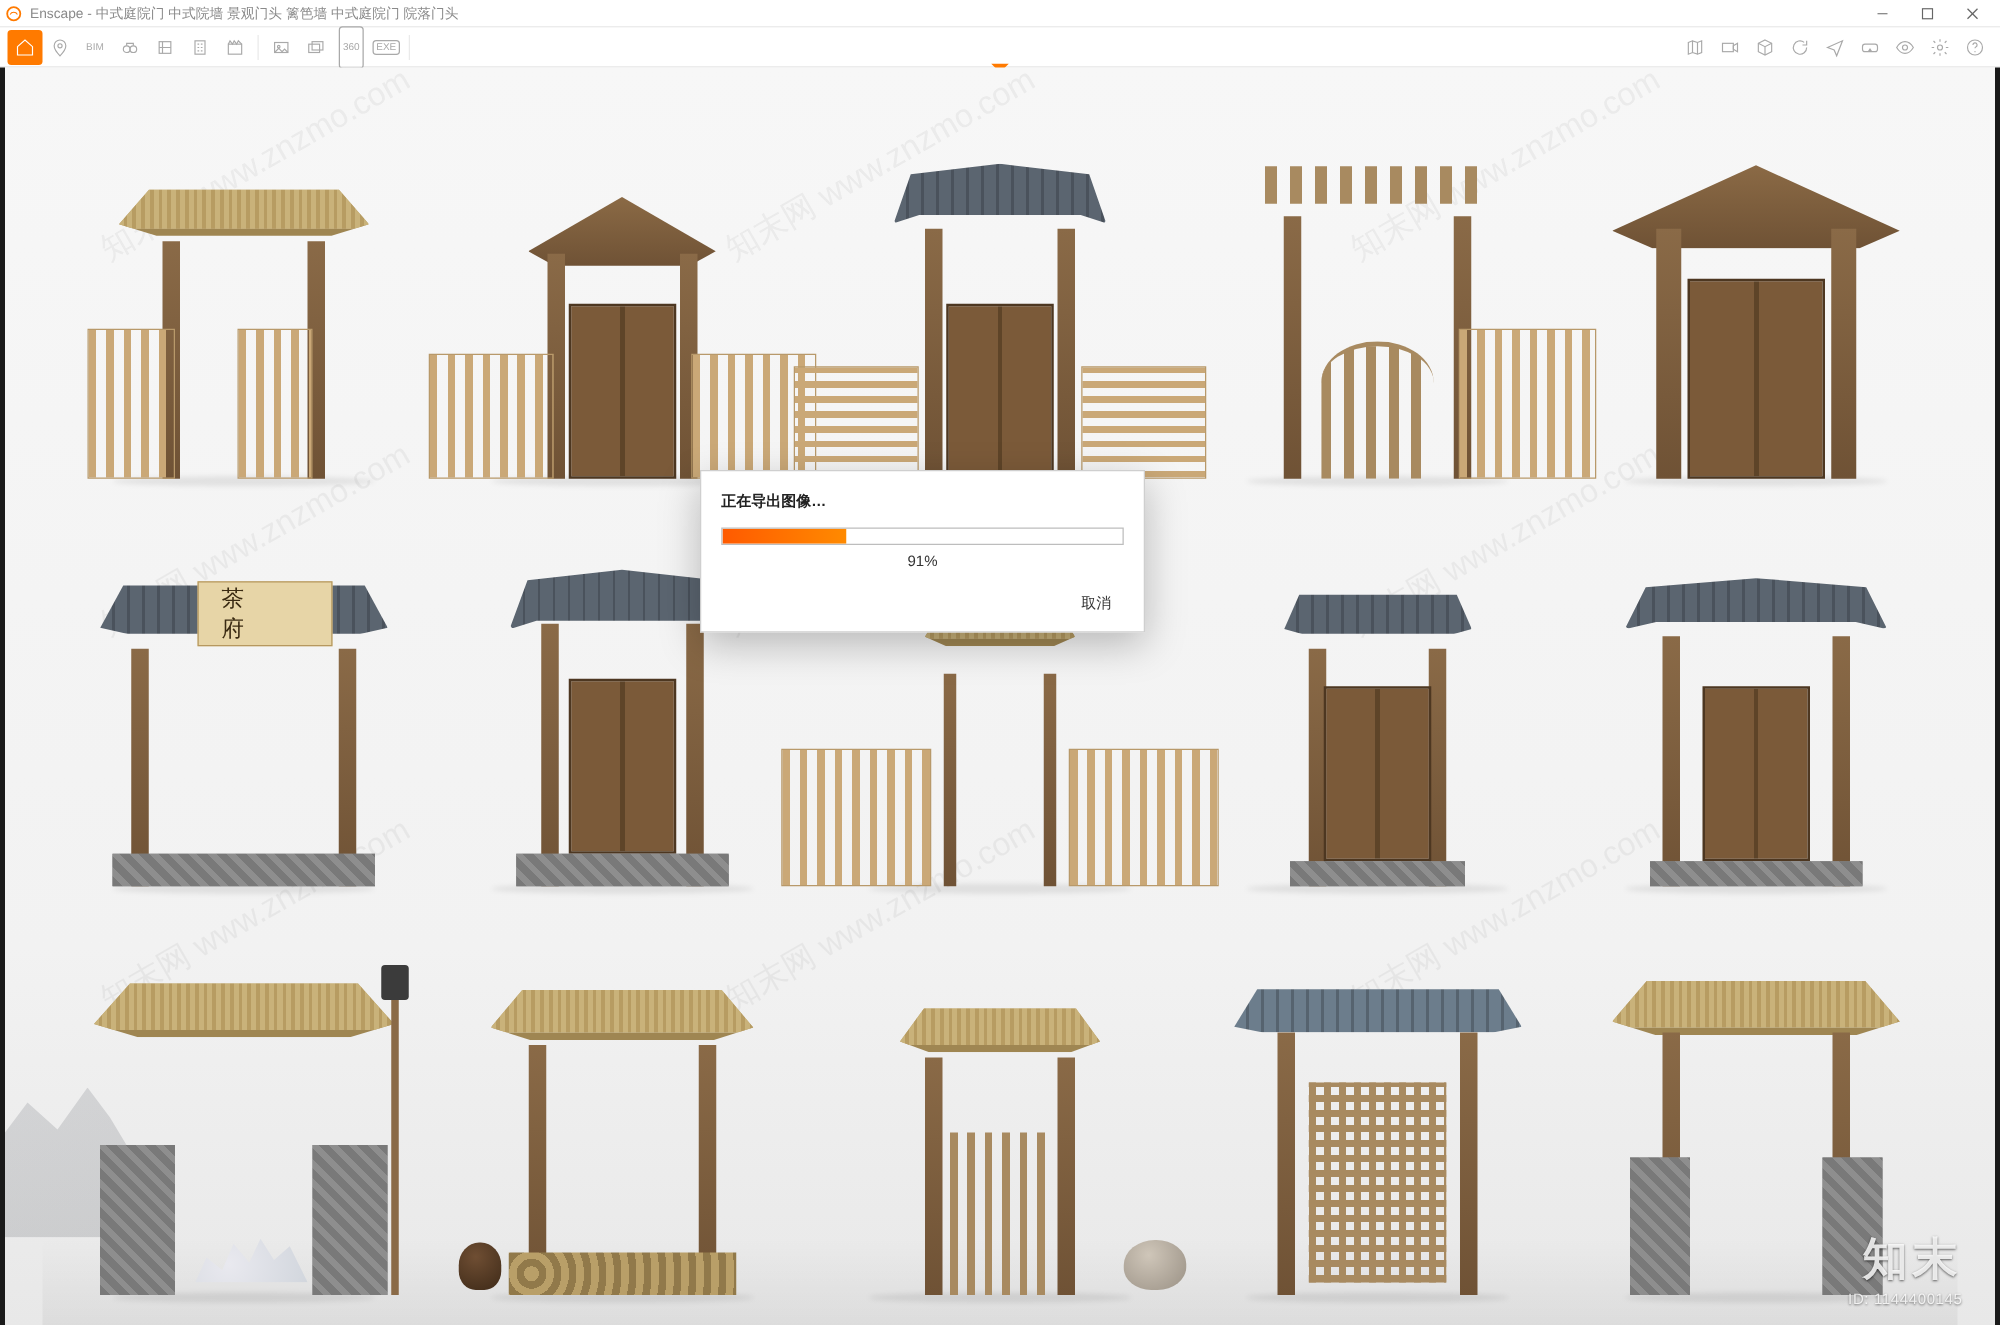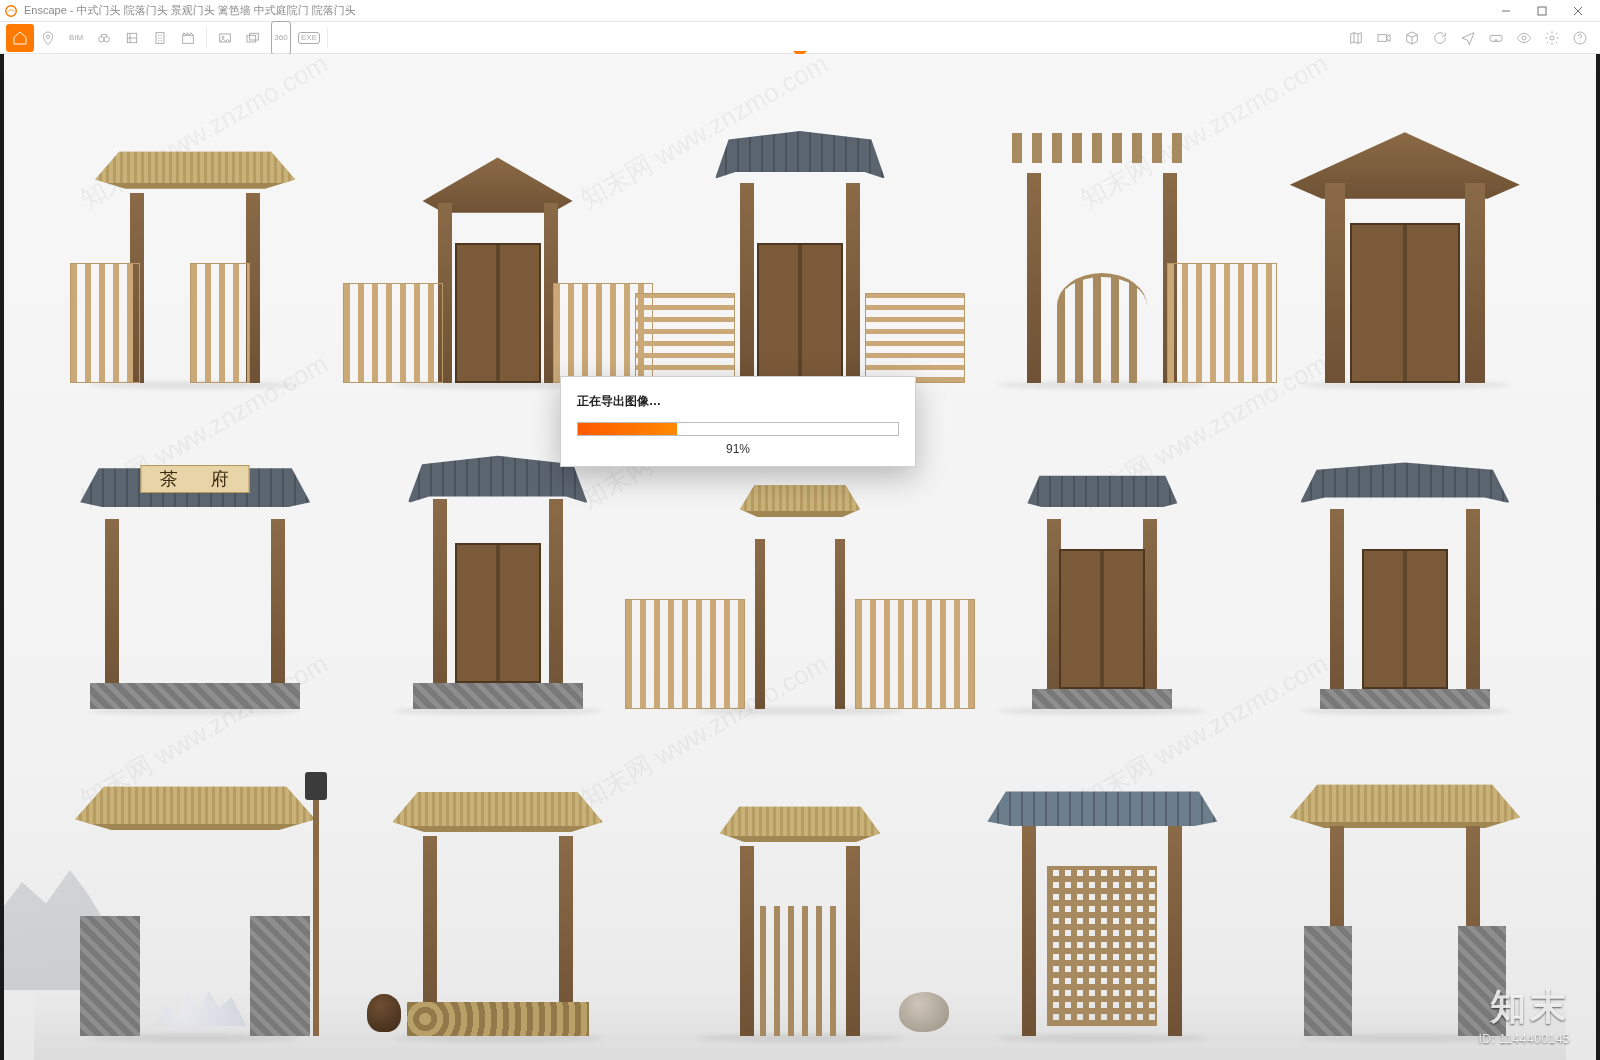--- a/index.html
+++ b/index.html
@@ -177,21 +177,21 @@
     background: #e7d5a7; color: #3a2a12;
     font-size: 18px; letter-spacing: 14px;
     padding: 1px 6px 1px 18px;
     border: 1px solid #b6985f;
   }
   
   .gate:nth-child(4) .posts { width: 150px; }
   .gate:nth-child(4) .pergola-top { position:absolute; top:40px; width:180px; left:50%; transform:translateX(-50%);}
   .gate:nth-child(5) .roof { width: 220px; }
   .gate:nth-child(6) .sign { display:block; }
-  .gate .sign { display:none; }
+  .gate .sign { display:none;margin-left:17px; }
   .gate:nth-child(6) .sign { display:block; }
 
   
   .dialog {
     position: absolute;
     left: 560px; top: 376px;
     width: 356px;
     background: #ffffff;
     border: 1px solid #cfcfcf;
     box-shadow: 0 10px 30px rgba(0,0,0,.25);
@@ -219,21 +219,21 @@
 </head>
 <body>
 
 <div class="titlebar">
   <span class="logo">
     <svg class="icon" viewBox="0 0 24 24">
         <circle cx="12" cy="12" r="9" stroke="#ff7a00" stroke-width="2.5"></circle>
         <path d="M7 13c2-4 8-4 10 0" stroke="#ff7a00"></path>
       </svg>
   </span>
-  <span class="title">Enscape - 中式门头 院落门头 景观门头 篱笆墙 中式庭院门 院落门头</span>
+  <span class="title">Enscape - 中式庭院门 中式院墙 景观门头 篱笆墙 中式庭院门 院落门头</span>
   <span class="spacer"></span>
   <div class="winctl">
     <div class="winbtn">
       <svg class="icon" viewBox="0 0 24 24">
           <line x1="6" y1="12" x2="18" y2="12"></line>
         </svg>
     </div>
     <div class="winbtn">
       <svg class="icon" viewBox="0 0 24 24">
           <rect x="6" y="6" width="12" height="12"></rect>
@@ -549,13 +549,16 @@
     <div class="id">ID: 1144400145</div>
   </div>
 </div>
 
 <div class="dialog">
   <div class="dlg-title">正在导出图像…</div>
   <div class="bar">
     <div class="fill" style="width:31%"></div>
   </div>
   <div class="pct">91%</div>
+  <div class="actions">
+    <button class="cancel">取消</button>
+  </div>
 </div>
 
 </body></html>

